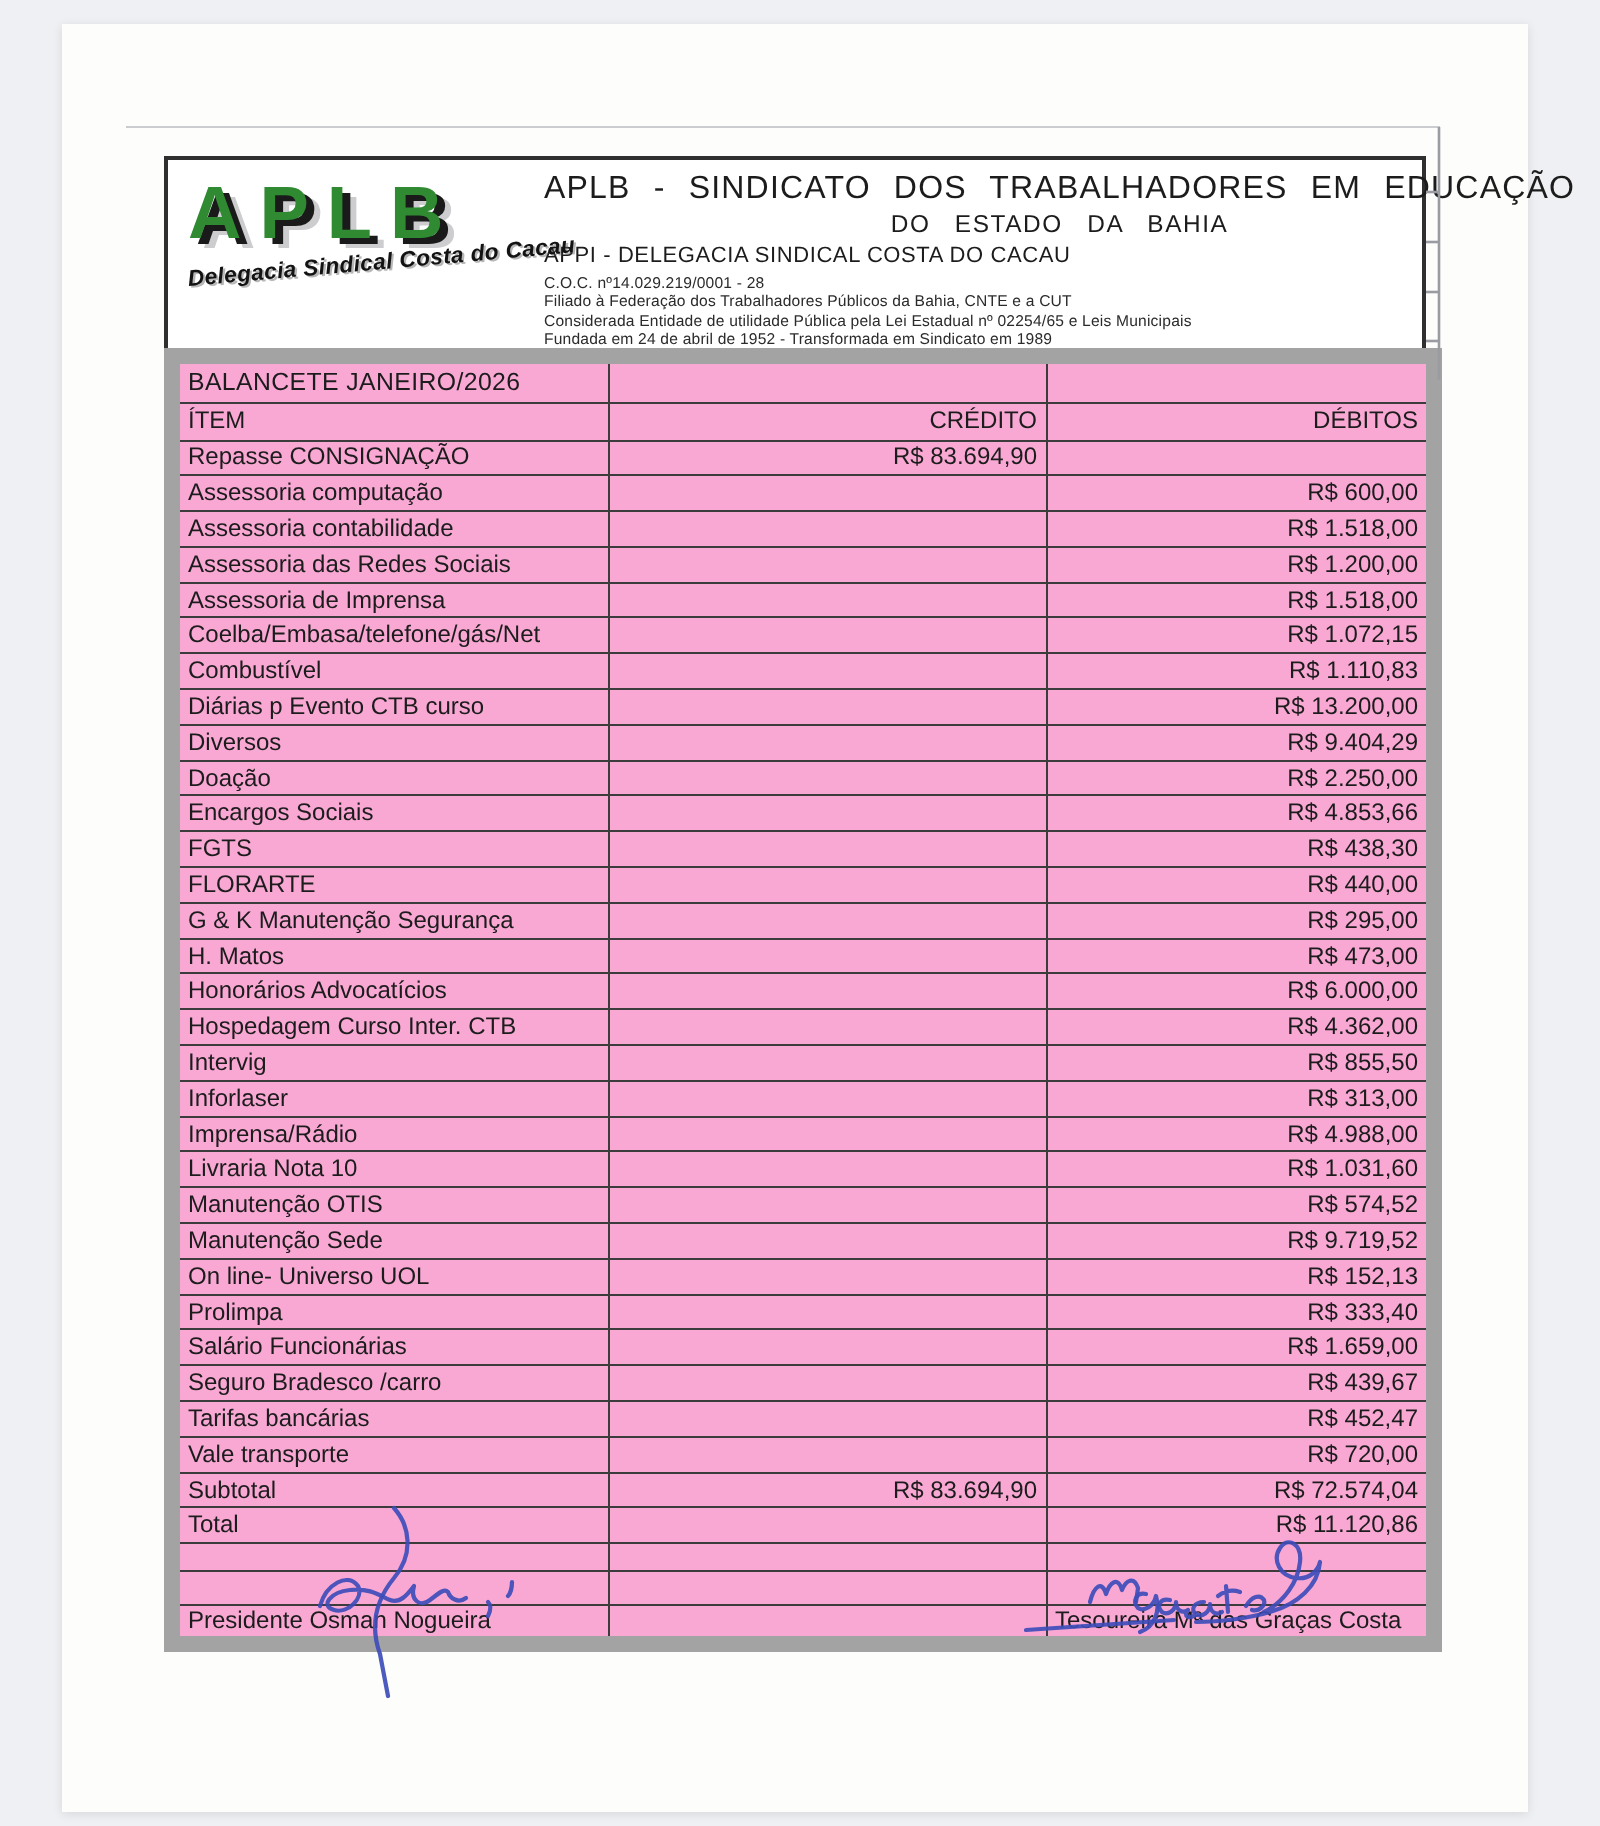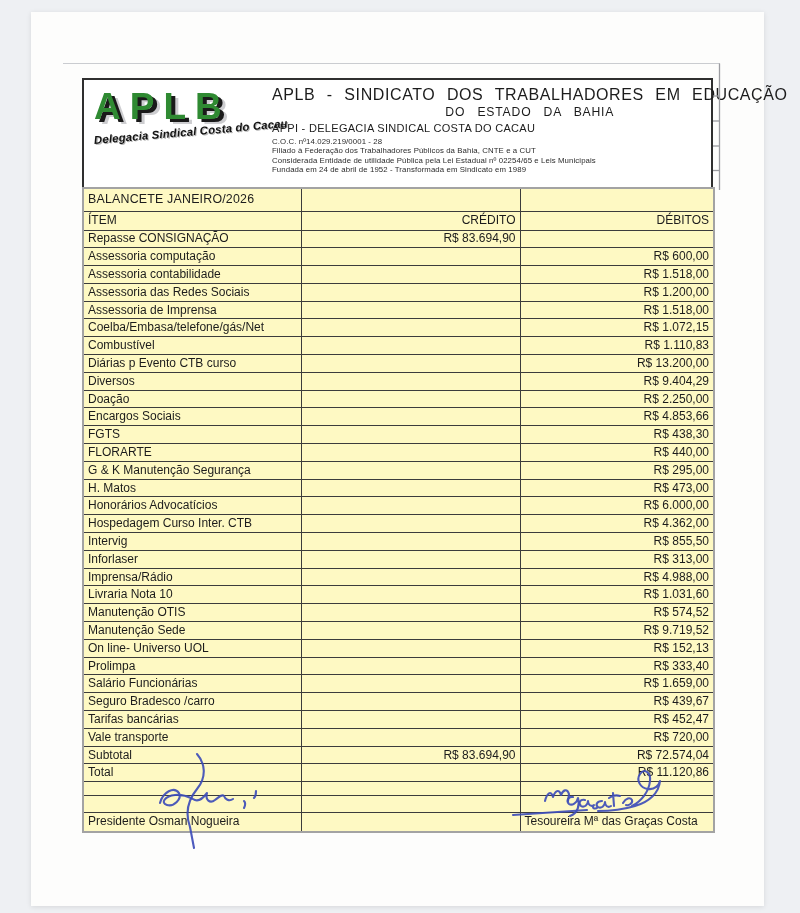--- a/index.html
+++ b/index.html
@@ -9,21 +9,21 @@
     font-family:"Liberation Sans", sans-serif;
   }
   .page{
     position:absolute;left:31px;top:12px;width:733px;height:894px;
     background:#fdfdfc;box-shadow:0 1px 5px rgba(0,0,0,.10);
   }
   .content{position:absolute;left:51px;top:66px;width:631px;}
 
   
   .header-box{
-    box-sizing:border-box;width:631px;height:109px;
+    box-sizing:border-box;width:631px;height:96px;
     border:2px solid #2f2f2f;border-bottom:none;
     display:flex;background:#fff;
   }
   .logo{width:186px;box-sizing:border-box;padding:5px 0 0 10px;flex:none;}
   .logo-text{
     font-size:37px;font-weight:bold;letter-spacing:9px;line-height:43px;
     color:var(--logo-green,#2f8a32);
     text-shadow:4px 3px 0 #1a1a1a, 7px 5px 0 rgba(130,130,138,.40);
     white-space:nowrap;
   }
@@ -36,21 +36,21 @@
   .org{flex:1;padding:6px 6px 0 2px;box-sizing:border-box;color:#1c1c1c;}
   .org-title1{font-size:16px;letter-spacing:.6px;word-spacing:6.5px;white-space:nowrap;}
   .org-title2{font-size:12.2px;letter-spacing:.8px;word-spacing:8px;text-align:center;margin-top:1px;}
   .org-subtitle{font-size:11px;letter-spacing:.3px;margin-top:3px;}
   .org-details{margin-top:3px;}
   .org-detail{font-size:7.8px;line-height:9.4px;color:#2b2b2b;letter-spacing:.1px;white-space:nowrap;}
 
   
   table.sheet{
     border-collapse:collapse;table-layout:fixed;width:631px;
-    border:2px solid #a3a3a3;background:#fef9c3;
+    border:8px solid #a3a3a3;background:#f9a8d4;
   }
   col.c1{width:218px;} col.c2{width:219px;} col.c3{width:194px;}
   table.sheet td{
     border:1px solid #3c3c3c;
     font-size:12px;color:#1c1c1c;line-height:13px;
     padding:0 4px;height:17.8px;box-sizing:border-box;
     vertical-align:middle;white-space:nowrap;overflow:hidden;
   }
   tr.period-row td{height:23px;font-size:12.4px;letter-spacing:.2px;}
   tr.head-row td{height:19px;}

